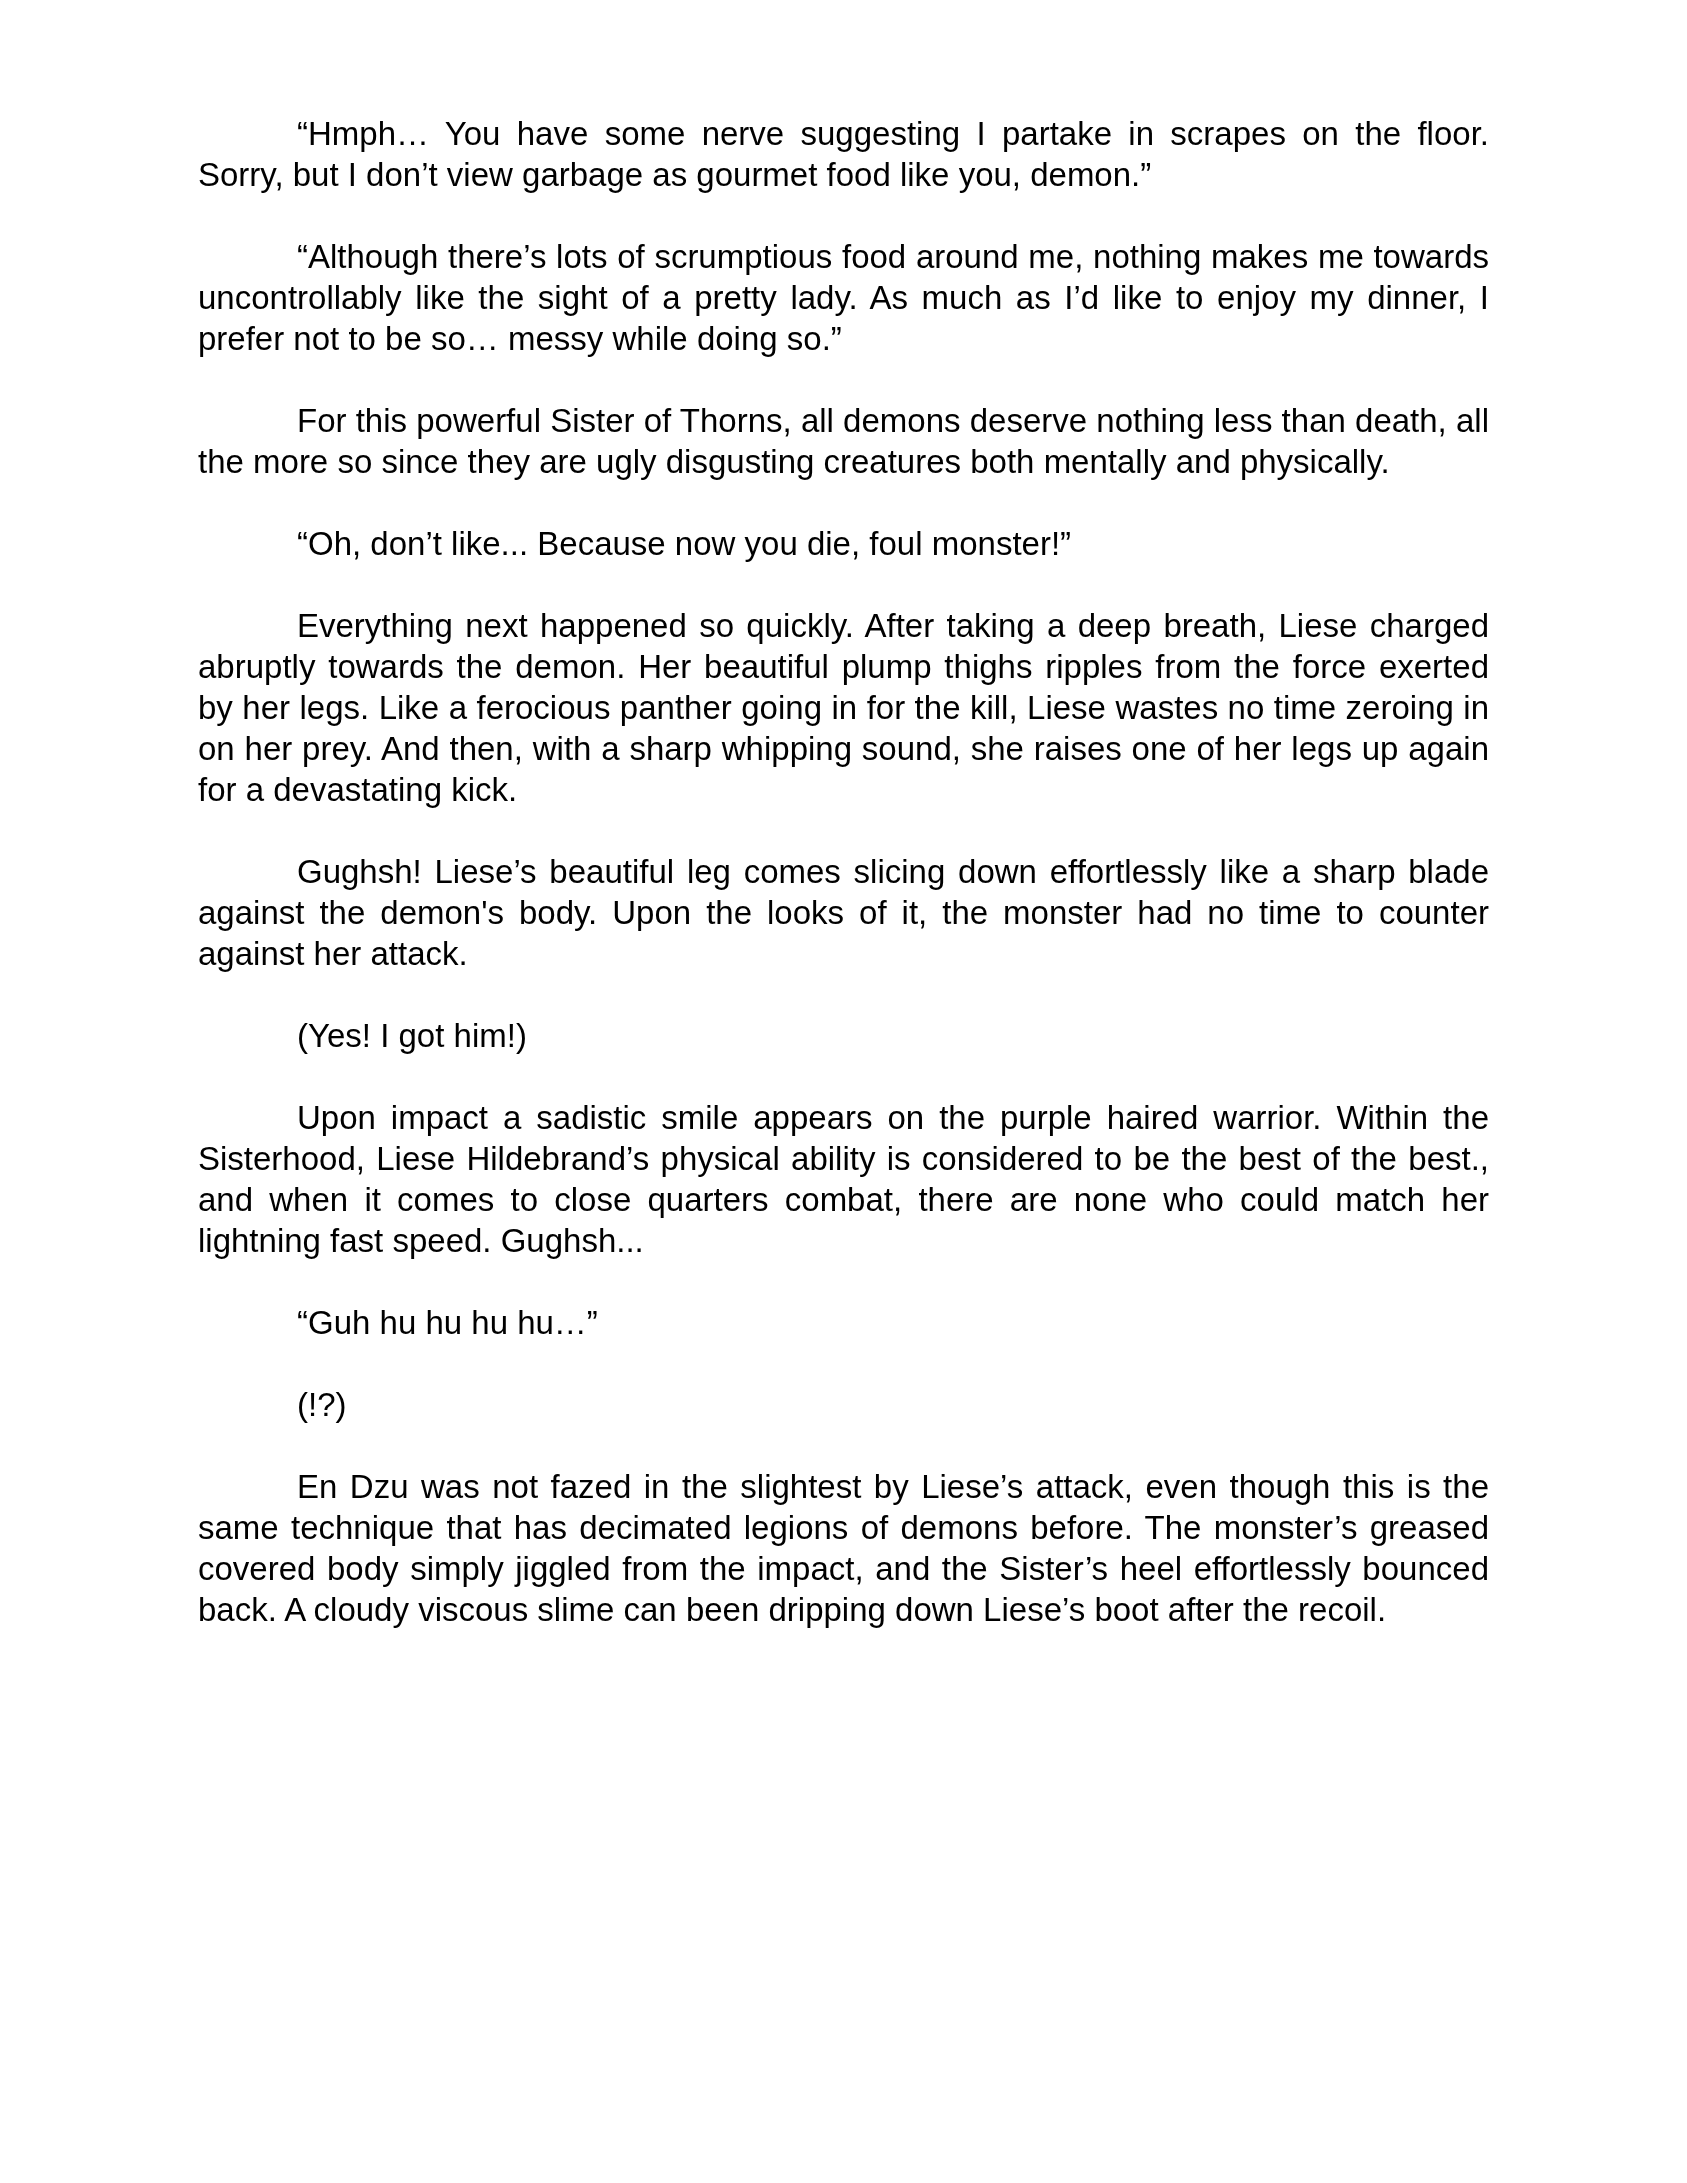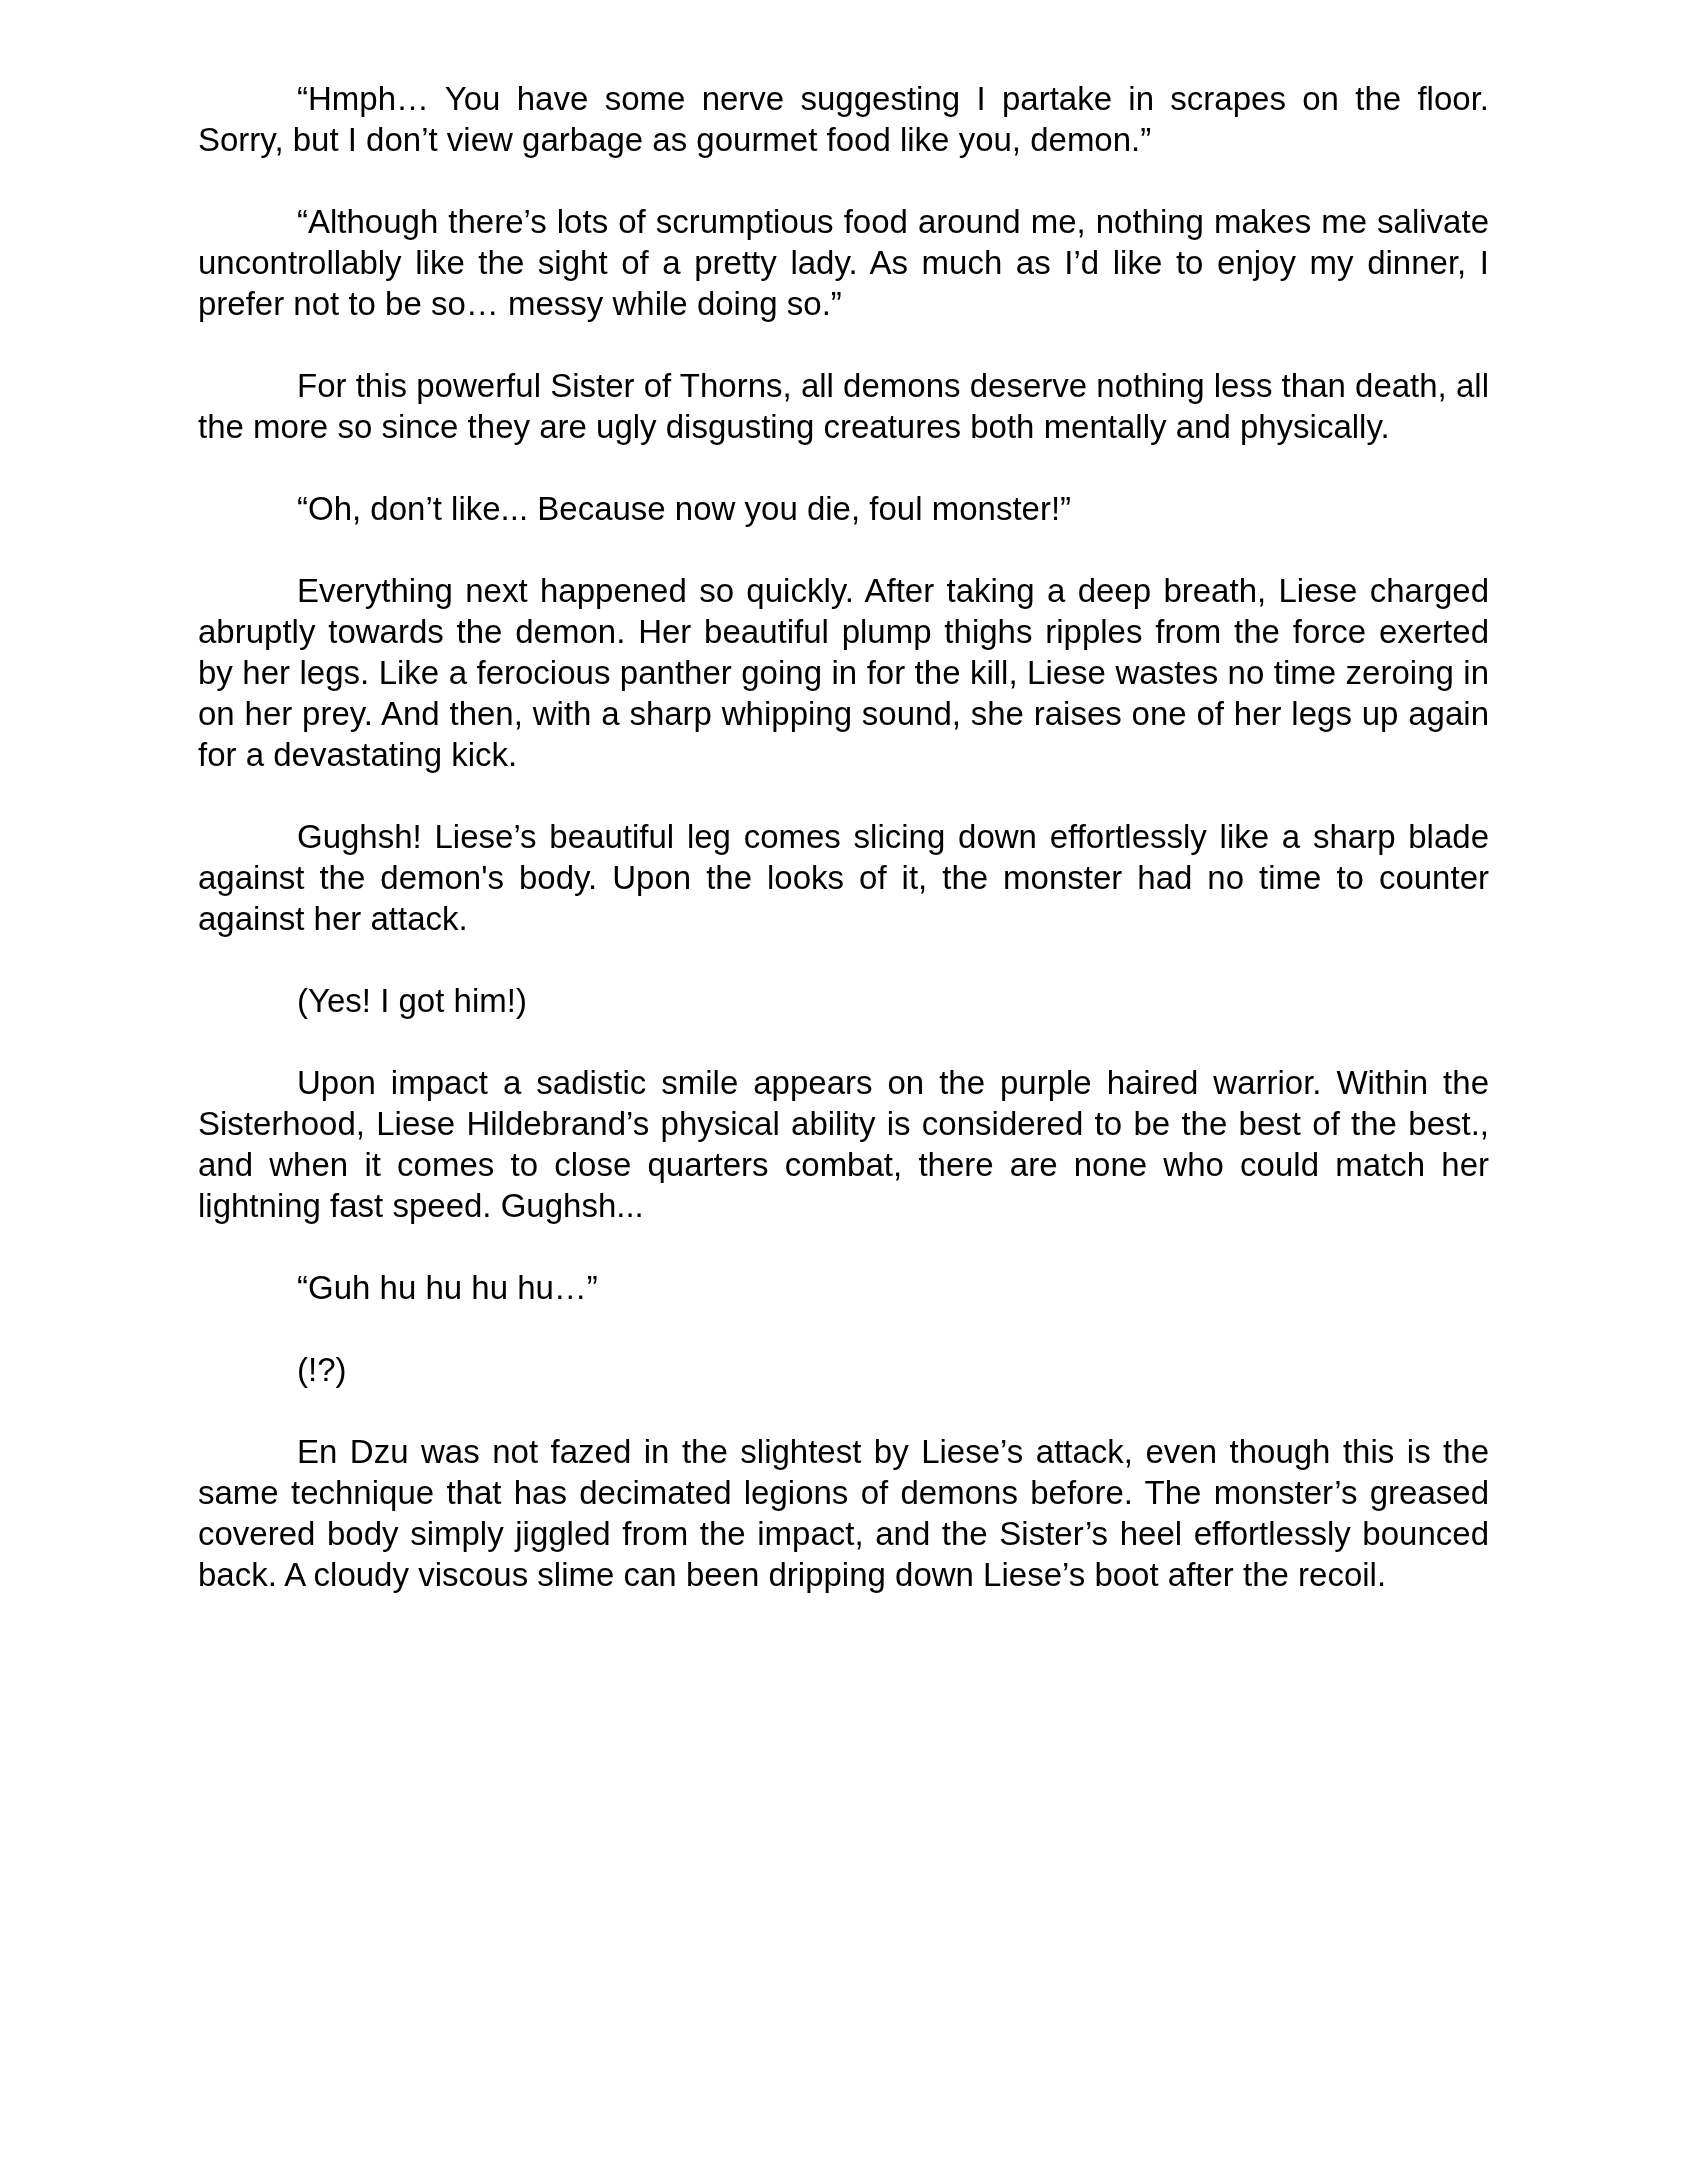--- a/index.html
+++ b/index.html
@@ -10,41 +10,41 @@
     background: #ffffff;
   }
   .page {
     position: relative;
     width: 1687px;
     height: 2183px;
     background: #ffffff;
     overflow: hidden;
   }
   .content {
-    padding: 78px 198px 0 198px;
+    padding: 113px 198px 0 198px;
   }
   p.para {
     font-family: "Liberation Sans", sans-serif;
     font-size: 33px;
     line-height: 41px;
     color: #000000;
     text-align: justify;
     text-indent: 99px;
     margin: 0 0 41px 0;
     hyphens: none;
     word-spacing: normal;
   }
 </style>
 </head>
 <body>
 
 <div class="page">
   <div class="content">
     <p class="para">“Hmph… You have some nerve suggesting I partake in scrapes on the floor. Sorry, but I don’t view garbage as gourmet food like you, demon.”</p>
-    <p class="para">“Although there’s lots of scrumptious food around me, nothing makes me salivate uncontrollably like the sight of a pretty lady. As much as I’d like to enjoy my dinner, I prefer not to be so… messy while doing so.”</p>
+    <p class="para">“Although there’s lots of scrumptious food around me, nothing makes me towards uncontrollably like the sight of a pretty lady. As much as I’d like to enjoy my dinner, I prefer not to be so… messy while doing so.”</p>
     <p class="para">For this powerful Sister of Thorns, all demons deserve nothing less than death, all the more so since they are ugly disgusting creatures both mentally and physically.</p>
     <p class="para">“Oh, don’t like... Because now you die, foul monster!”</p>
     <p class="para">Everything next happened so quickly. After taking a deep breath, Liese charged abruptly towards the demon. Her beautiful plump thighs ripples from the force exerted by her legs. Like a ferocious panther going in for the kill, Liese wastes no time zeroing in on her prey. And then, with a sharp whipping sound, she raises one of her legs up again for a devastating kick.</p>
     <p class="para">Gughsh! Liese’s beautiful leg comes slicing down effortlessly like a sharp blade against the demon's body. Upon the looks of it, the monster had no time to counter against her attack.</p>
     <p class="para">(Yes! I got him!)</p>
     <p class="para">Upon impact a sadistic smile appears on the purple haired warrior. Within the Sisterhood, Liese Hildebrand’s physical ability is considered to be the best of the best., and when it comes to close quarters combat, there are none who could match her lightning fast speed. Gughsh...</p>
     <p class="para">“Guh hu hu hu hu…”</p>
     <p class="para">(!?)</p>
     <p class="para">En Dzu was not fazed in the slightest by Liese’s attack, even though this is the same technique that has decimated legions of demons before. The monster’s greased covered body simply jiggled from the impact, and the Sister’s heel effortlessly bounced back. A cloudy viscous slime can been dripping down Liese’s boot after the recoil.</p>
   </div>

